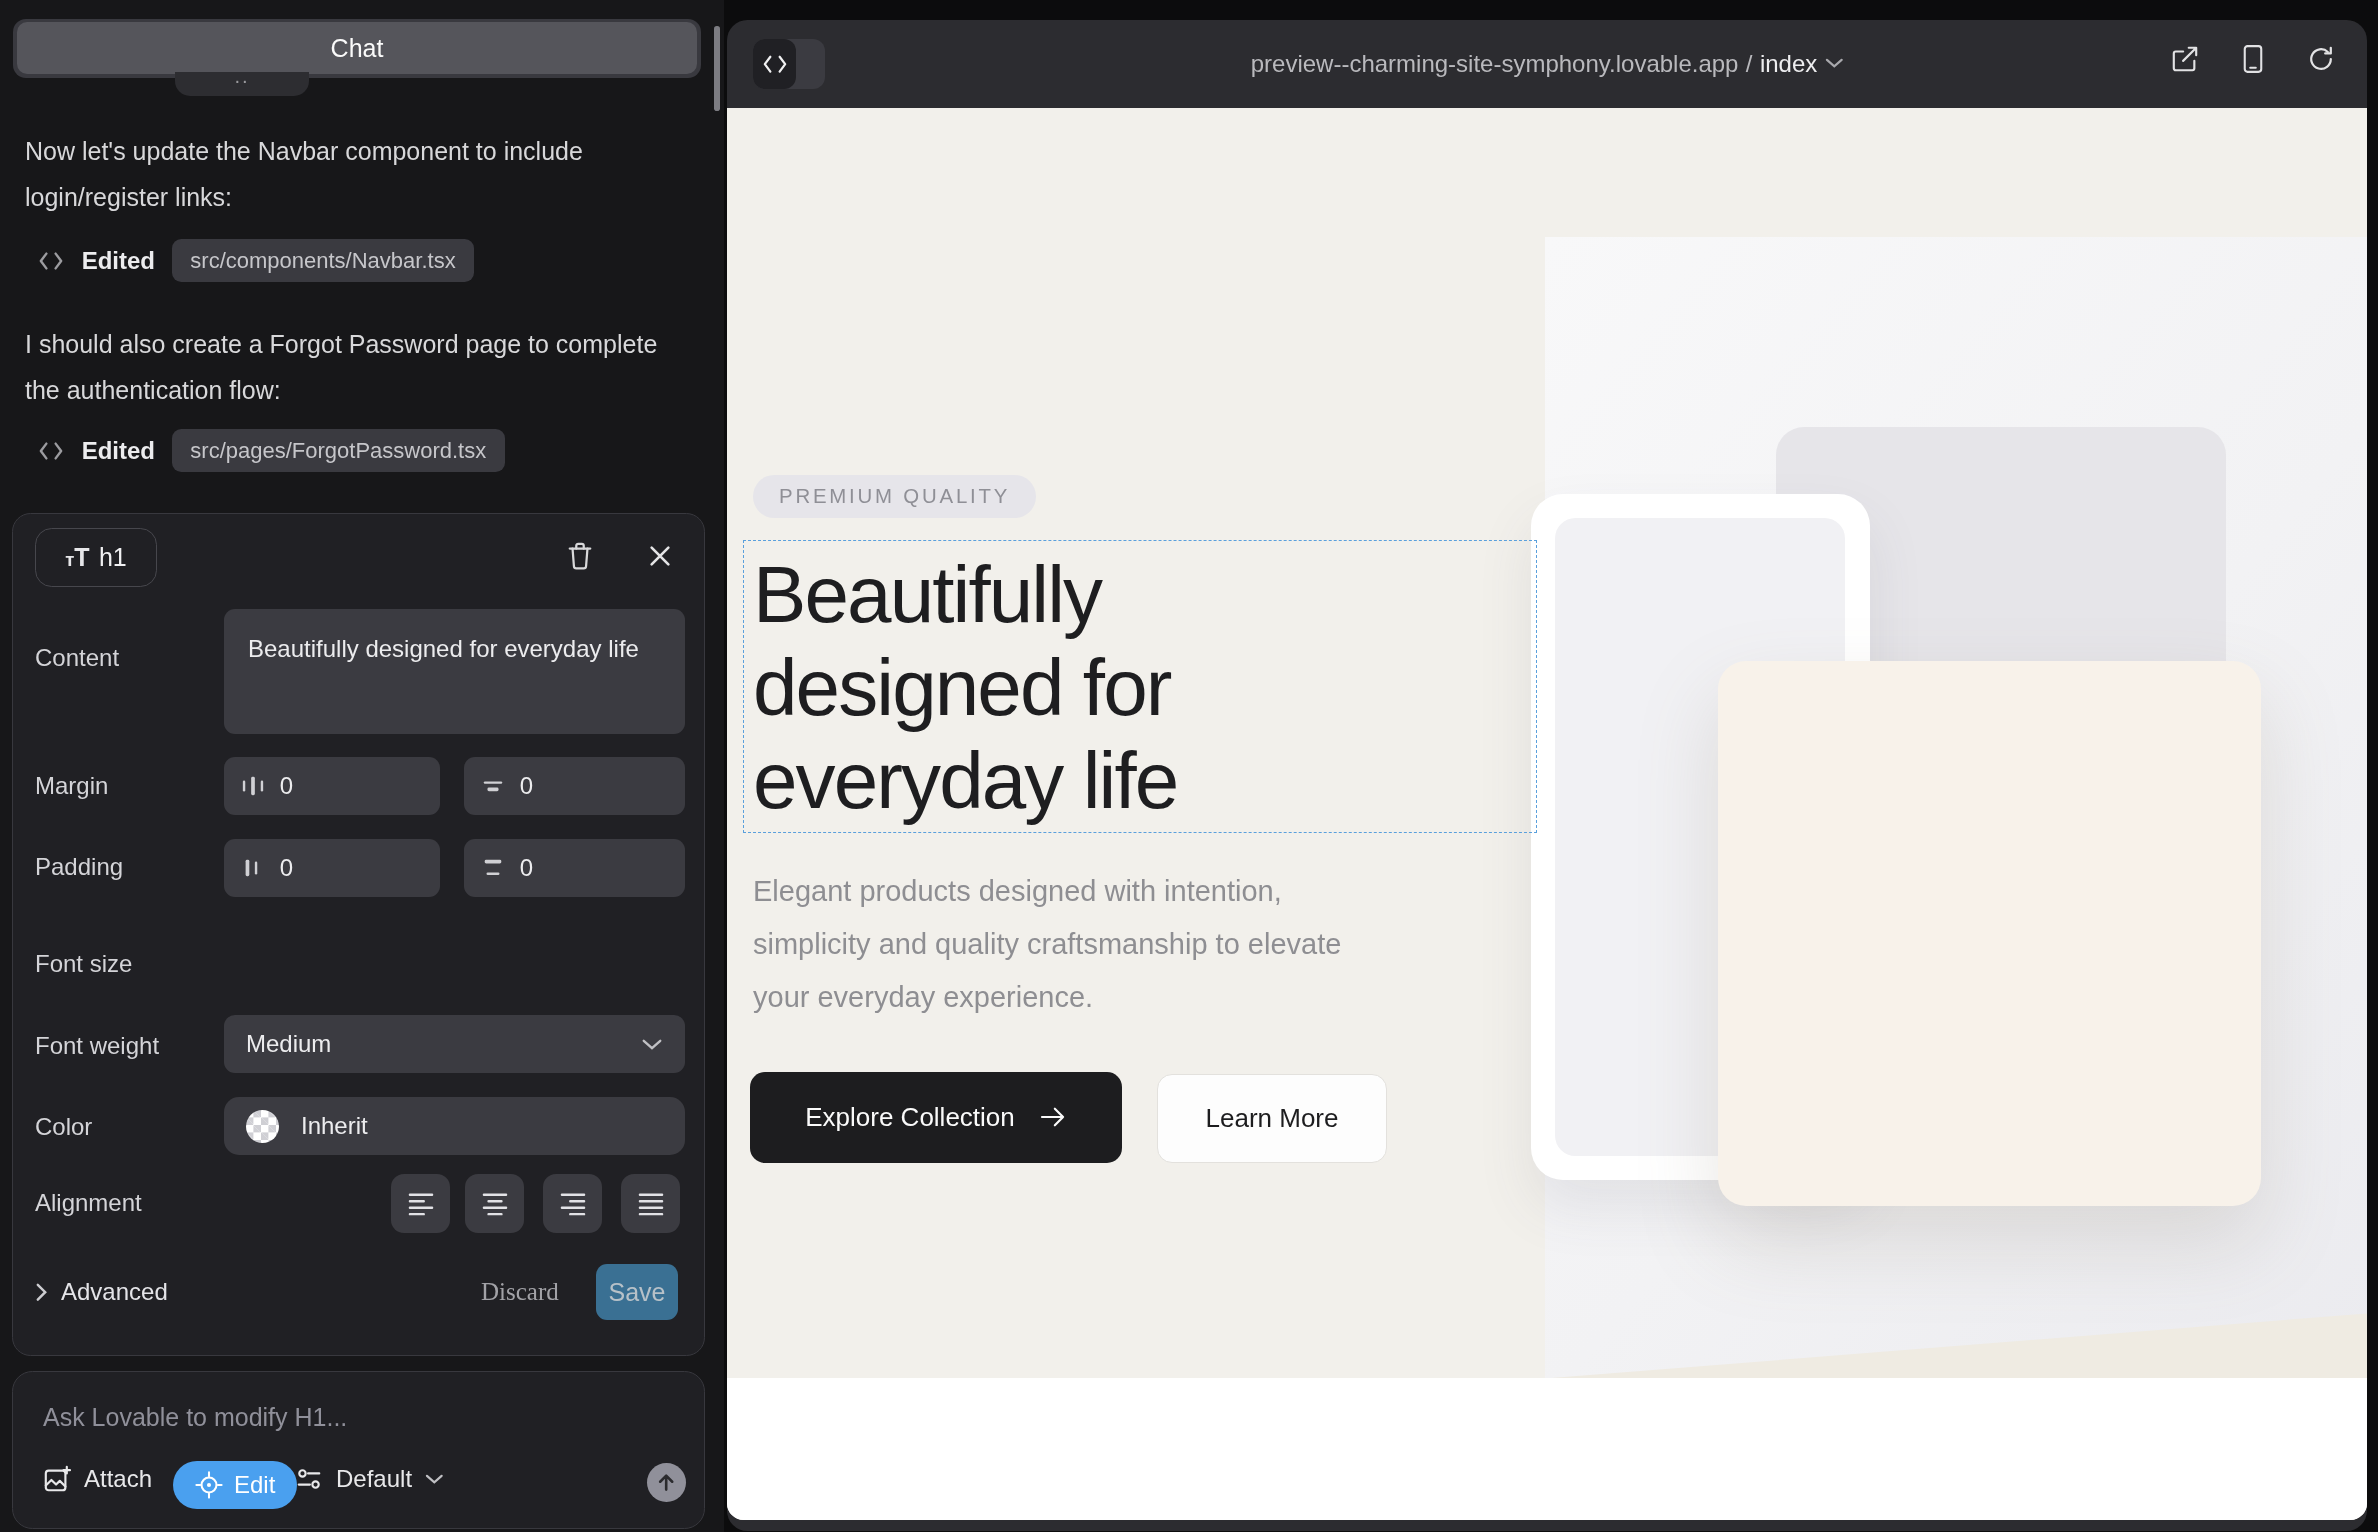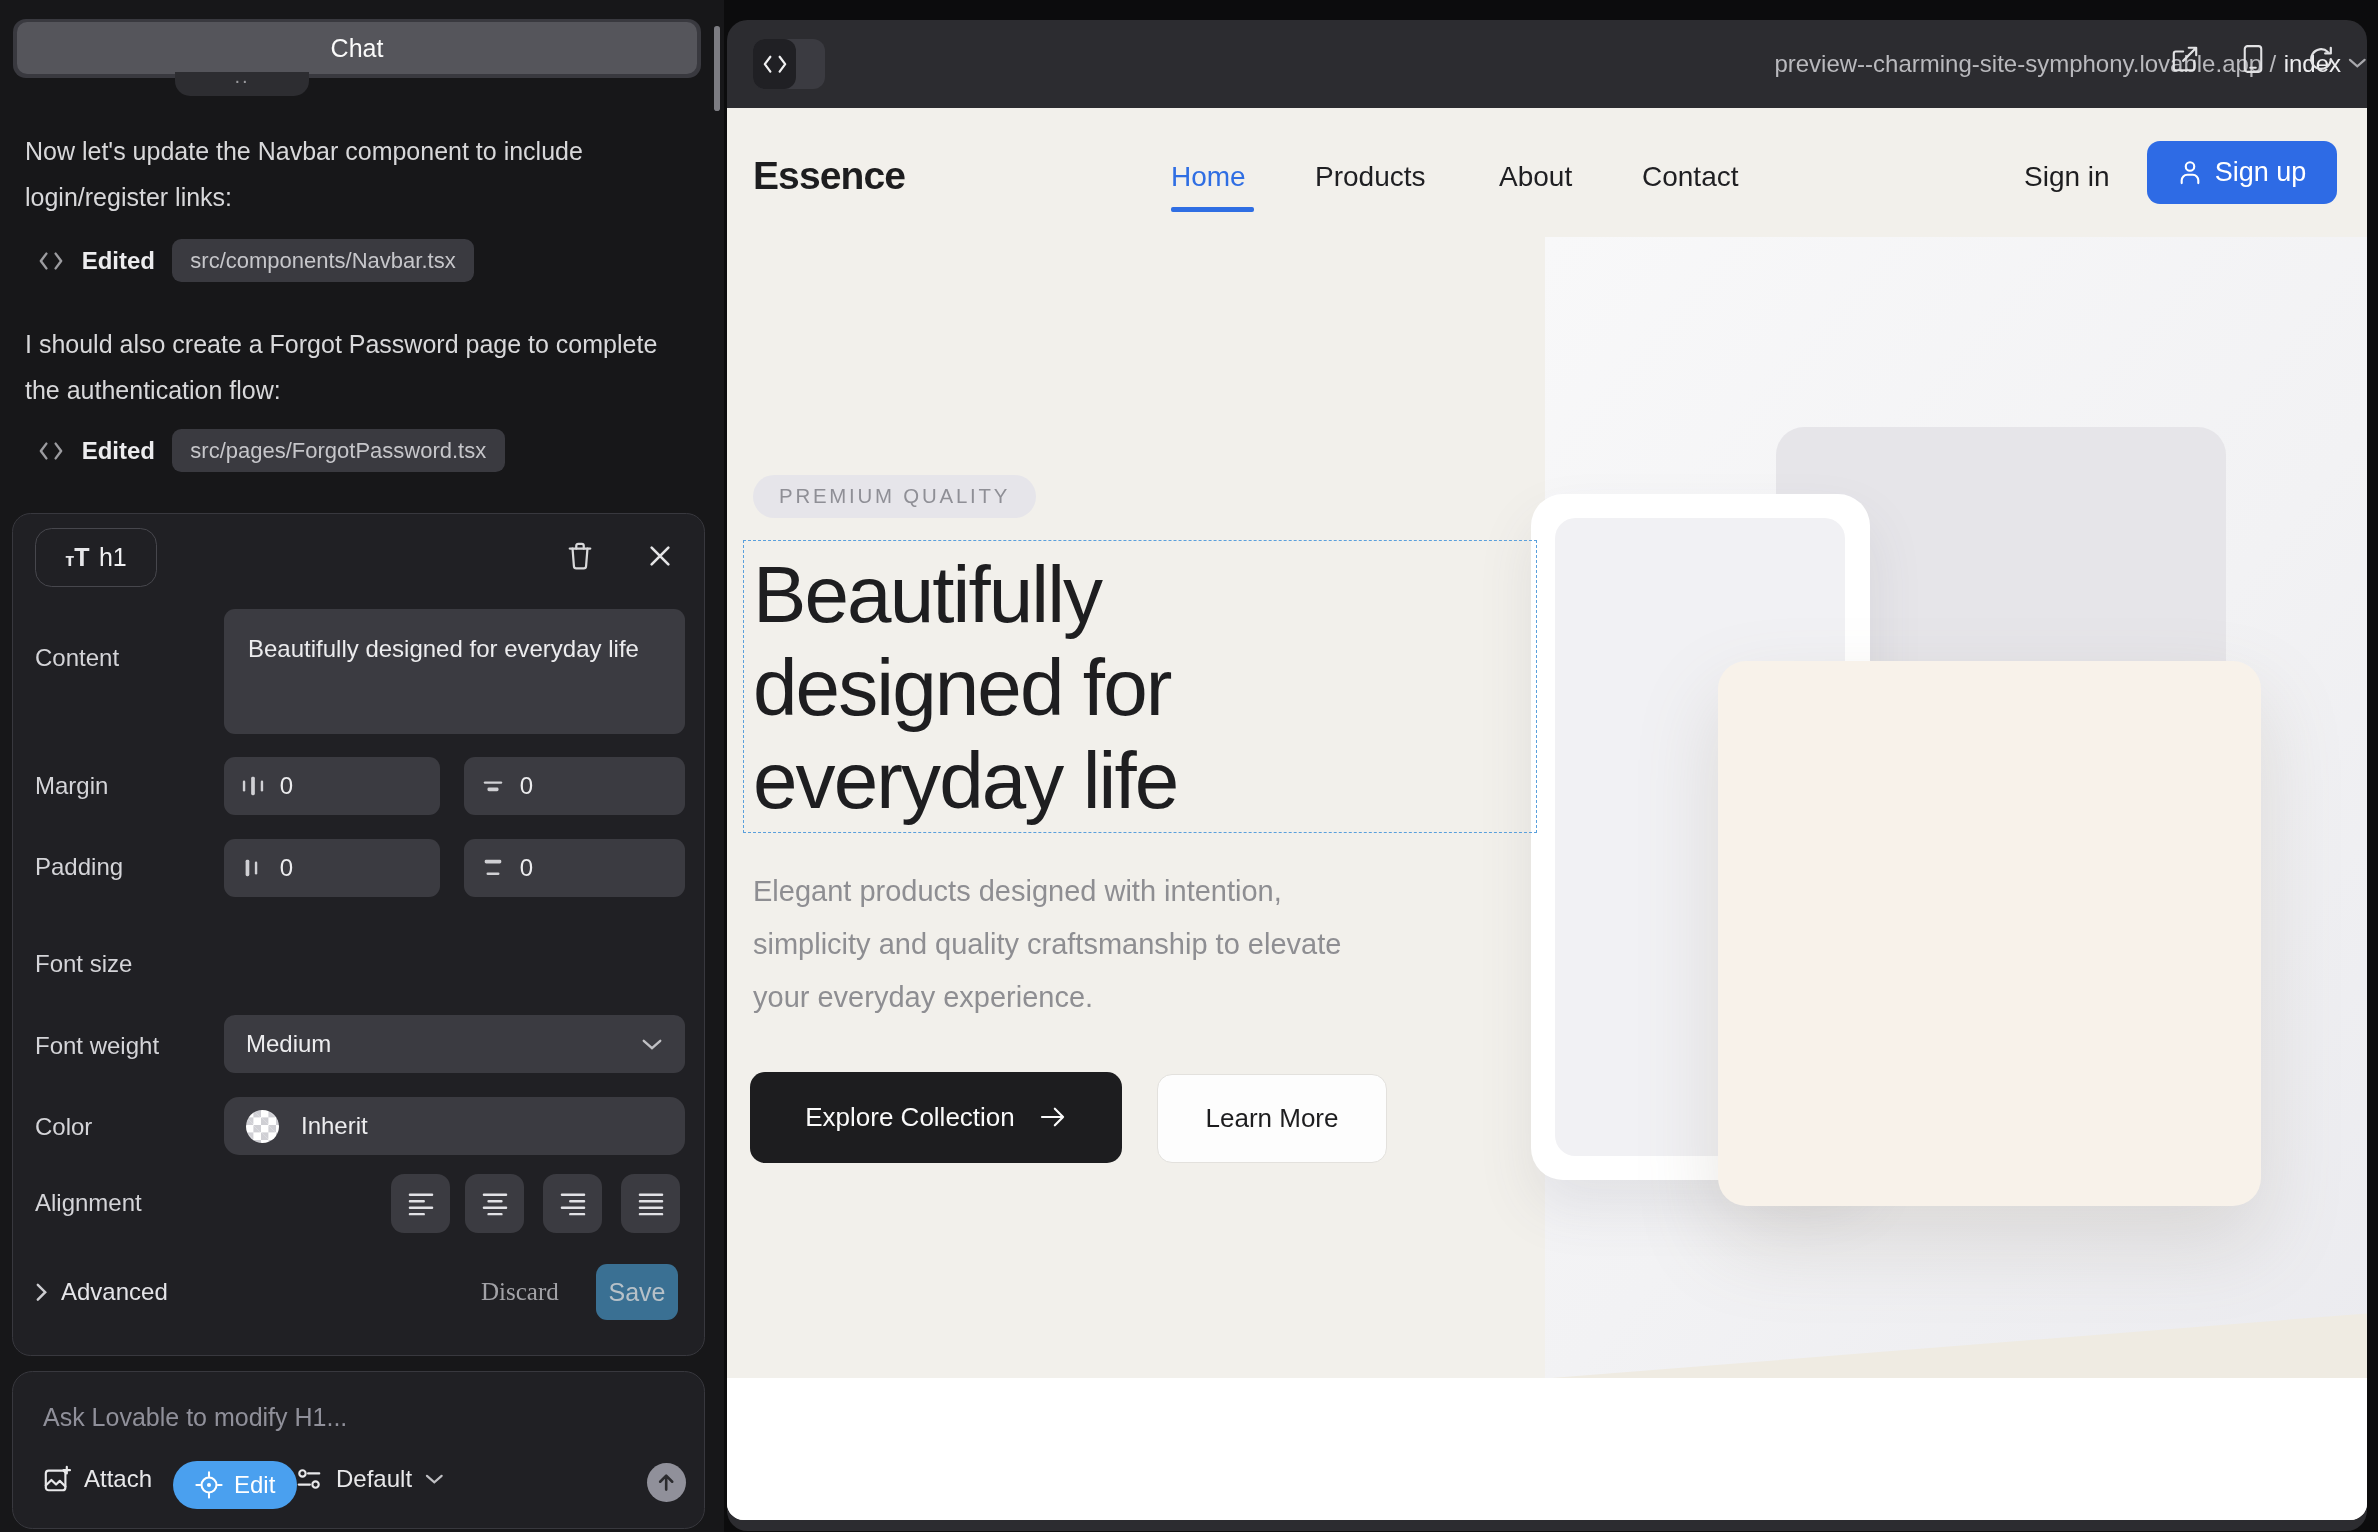--- a/index.html
+++ b/index.html
@@ -54,21 +54,21 @@
   #attach-btn { left:30px; top:93px; display:flex; align-items:center; gap:13px; color:#e8e8ea; font-size:24px; }
   #edit-btn { left:160px; top:89px; height:48px; padding:0 22px; background:#4aa0ef; border-radius:24px; display:flex; align-items:center; gap:11px; color:#ffffff; font-size:24px; }
   #default-btn { left:282px; top:93px; display:flex; align-items:center; gap:13px; color:#e8e8ea; font-size:24px; }
   #send-btn { left:634px; top:91px; width:39px; height:39px; border-radius:50%; background:#90909a; display:flex; align-items:center; justify-content:center; }
 
   
   #browser { left:727px; top:19.5px; width:1640px; height:1511px; background:#2c2c30; border-radius:20.4px; overflow:hidden; }
   #browser-bar { position:relative; height:88px; }
   #view-toggle { left:26px; top:19.5px; width:72px; height:50px; background:#3b3b41; border-radius:12px; }
   #code-toggle-btn { left:0; top:0; width:43px; height:50px; background:#202024; border-radius:12px; display:flex; align-items:center; justify-content:center; }
-  #url-bar { left:0; top:0; width:100%; height:88px; display:flex; align-items:center; justify-content:flex-end; gap:7.4px; font-size:24px; }
+  #url-bar { left:0; top:0; width:100%; height:88px; display:flex; align-items:center; justify-content:center; gap:7.4px; font-size:24px; }
   #url-domain { color:#b9b9bd; }
   #url-path { color:#ededef; }
   .bar-icons { right:32px; top:24px; display:flex; gap:43px; align-items:center; }
 
   #viewport { position:relative; width:1640px; height:1412px; background:#f2f0eb; border-radius:0 0 16.7px 16.7px; overflow:hidden; }
   #grad-zone { left:818px; top:129px; width:822px; height:1141px; background:linear-gradient(130deg,#f8f8f9 0%,#f2f2f4 55%,#ebebef 100%); }
   #cream-wedge { left:818px; top:1178px; width:822px; height:93px; background:#efebe2; clip-path:polygon(0 100%,100% 30%,100% 100%); }
   #white-band { left:0; top:1270px; width:1640px; height:142px; background:#ffffff; }
   #shape-gray { left:1049px; top:319px; width:450px; height:343px; background:#e6e5e9; border-radius:28px; }
   #shape-white { left:804px; top:386px; width:339px; height:686px; background:#ffffff; border-radius:32px; box-shadow:0 28px 56px rgba(80,80,100,.10); }
@@ -324,36 +324,20 @@
   <div id="viewport">
     <div id="grad-zone" class="abs"></div>
     <div id="cream-wedge" class="abs"></div>
     <div id="white-band" class="abs"></div>
     <div id="shape-gray" class="abs"></div>
     <div id="shape-white" class="abs">
       <div id="shape-white-inner" class="abs"></div>
     </div>
     <div id="shape-cream" class="abs"></div>
 
-    <div id="site-nav" class="abs">
-      <div id="logo" class="abs">Essence</div>
-      <span class="nav-link abs" id="nav-home">Home</span>
-      <div id="home-underline" class="abs"></div>
-      <span class="nav-link abs" id="nav-products">Products</span>
-      <span class="nav-link abs" id="nav-about">About</span>
-      <span class="nav-link abs" id="nav-contact">Contact</span>
-      <span id="sign-in" class="abs">Sign in</span>
-      <div id="sign-up" class="abs">
-        <svg width="24" height="26" viewBox="0 0 26 28" fill="none" stroke="#ffffff" stroke-width="2.3" stroke-linecap="round">
-            <circle cx="13" cy="8" r="4.6"></circle>
-            <path d="M4 26v-3a6 6 0 0 1 6-6h6a6 6 0 0 1 6 6v3"></path>
-          </svg>
-        <span>Sign up</span>
-      </div>
-    </div>
 
     <div id="quality-badge" class="abs">PREMIUM QUALITY</div>
     <div id="selection-box" class="abs"></div>
     <div id="hero-heading" class="abs">Beautifully designed for everyday life</div>
     <div id="hero-par" class="abs">Elegant products designed with intention, simplicity and quality craftsmanship to elevate your everyday experience.</div>
 
     <div id="explore-btn" class="abs">
       <span>Explore Collection</span>
       <svg width="28" height="22" viewBox="0 0 30 24" fill="none" stroke="#fafafa" stroke-width="2.4" stroke-linecap="round" stroke-linejoin="round">
           <path d="M3 12h23M17 3l9 9-9 9"></path>

